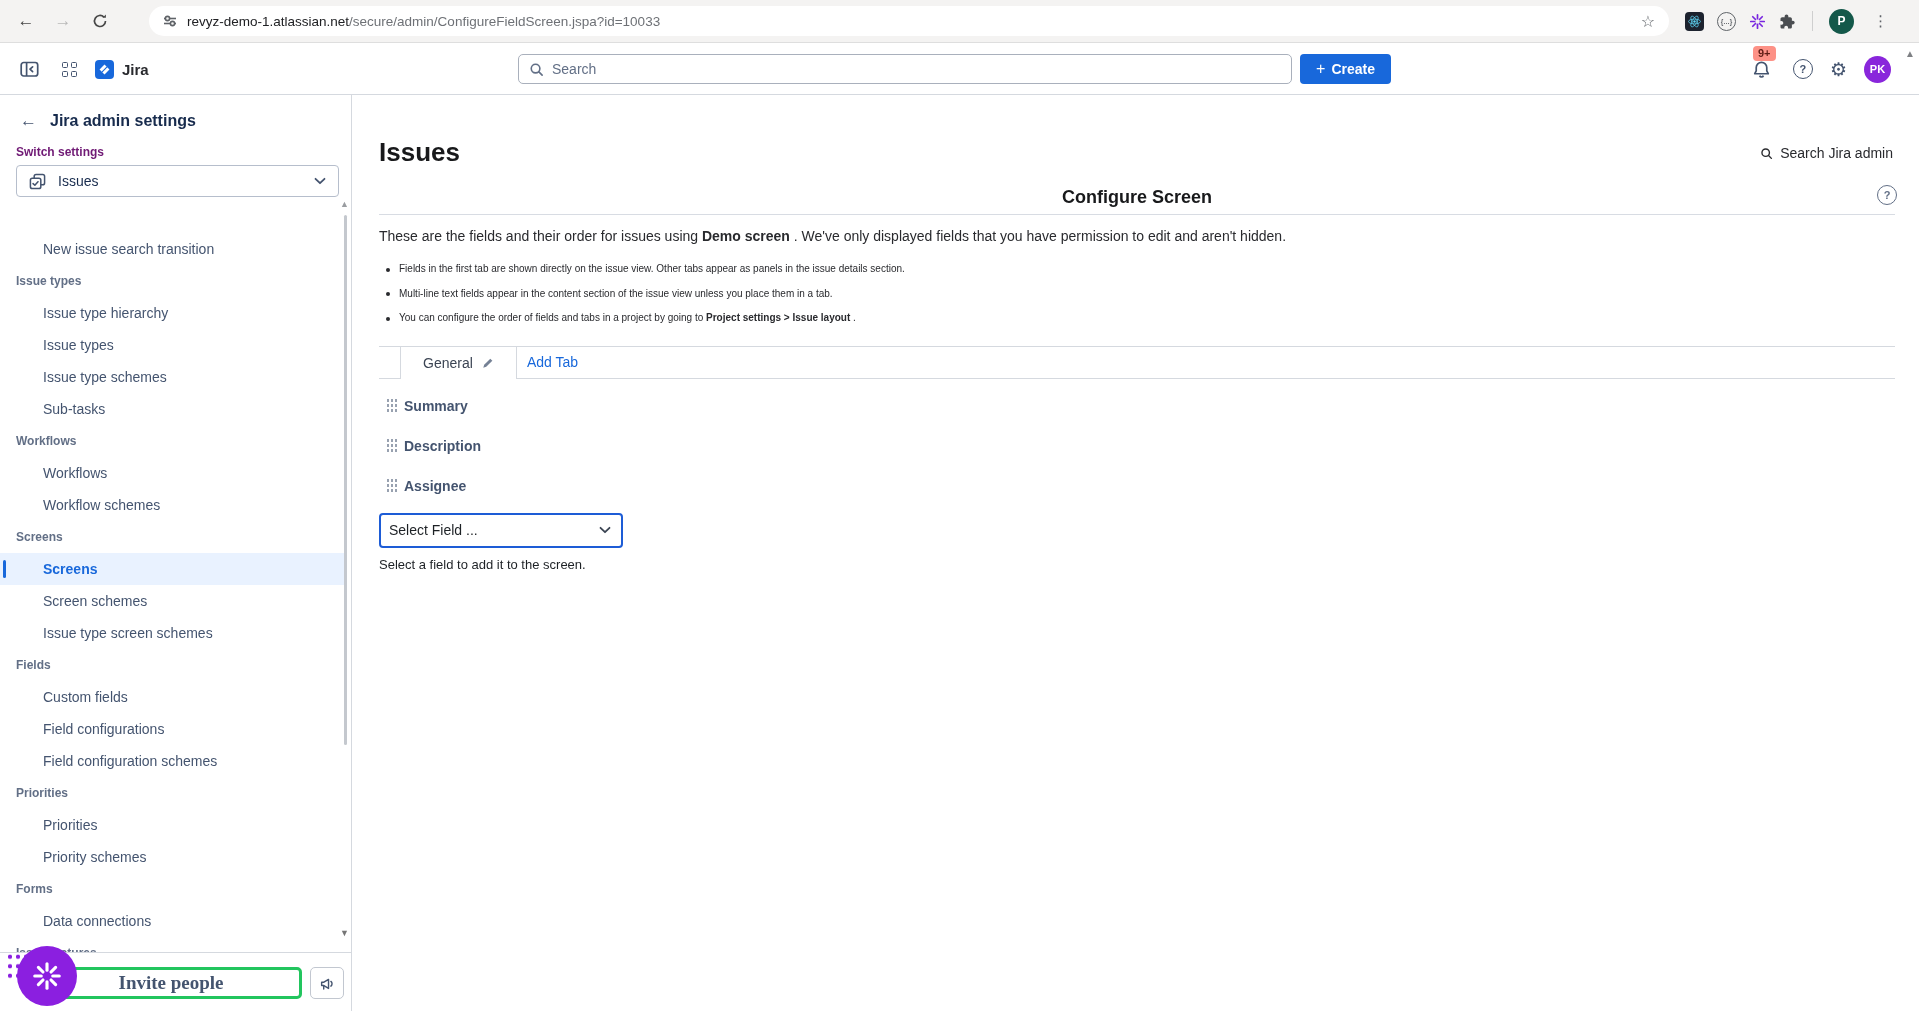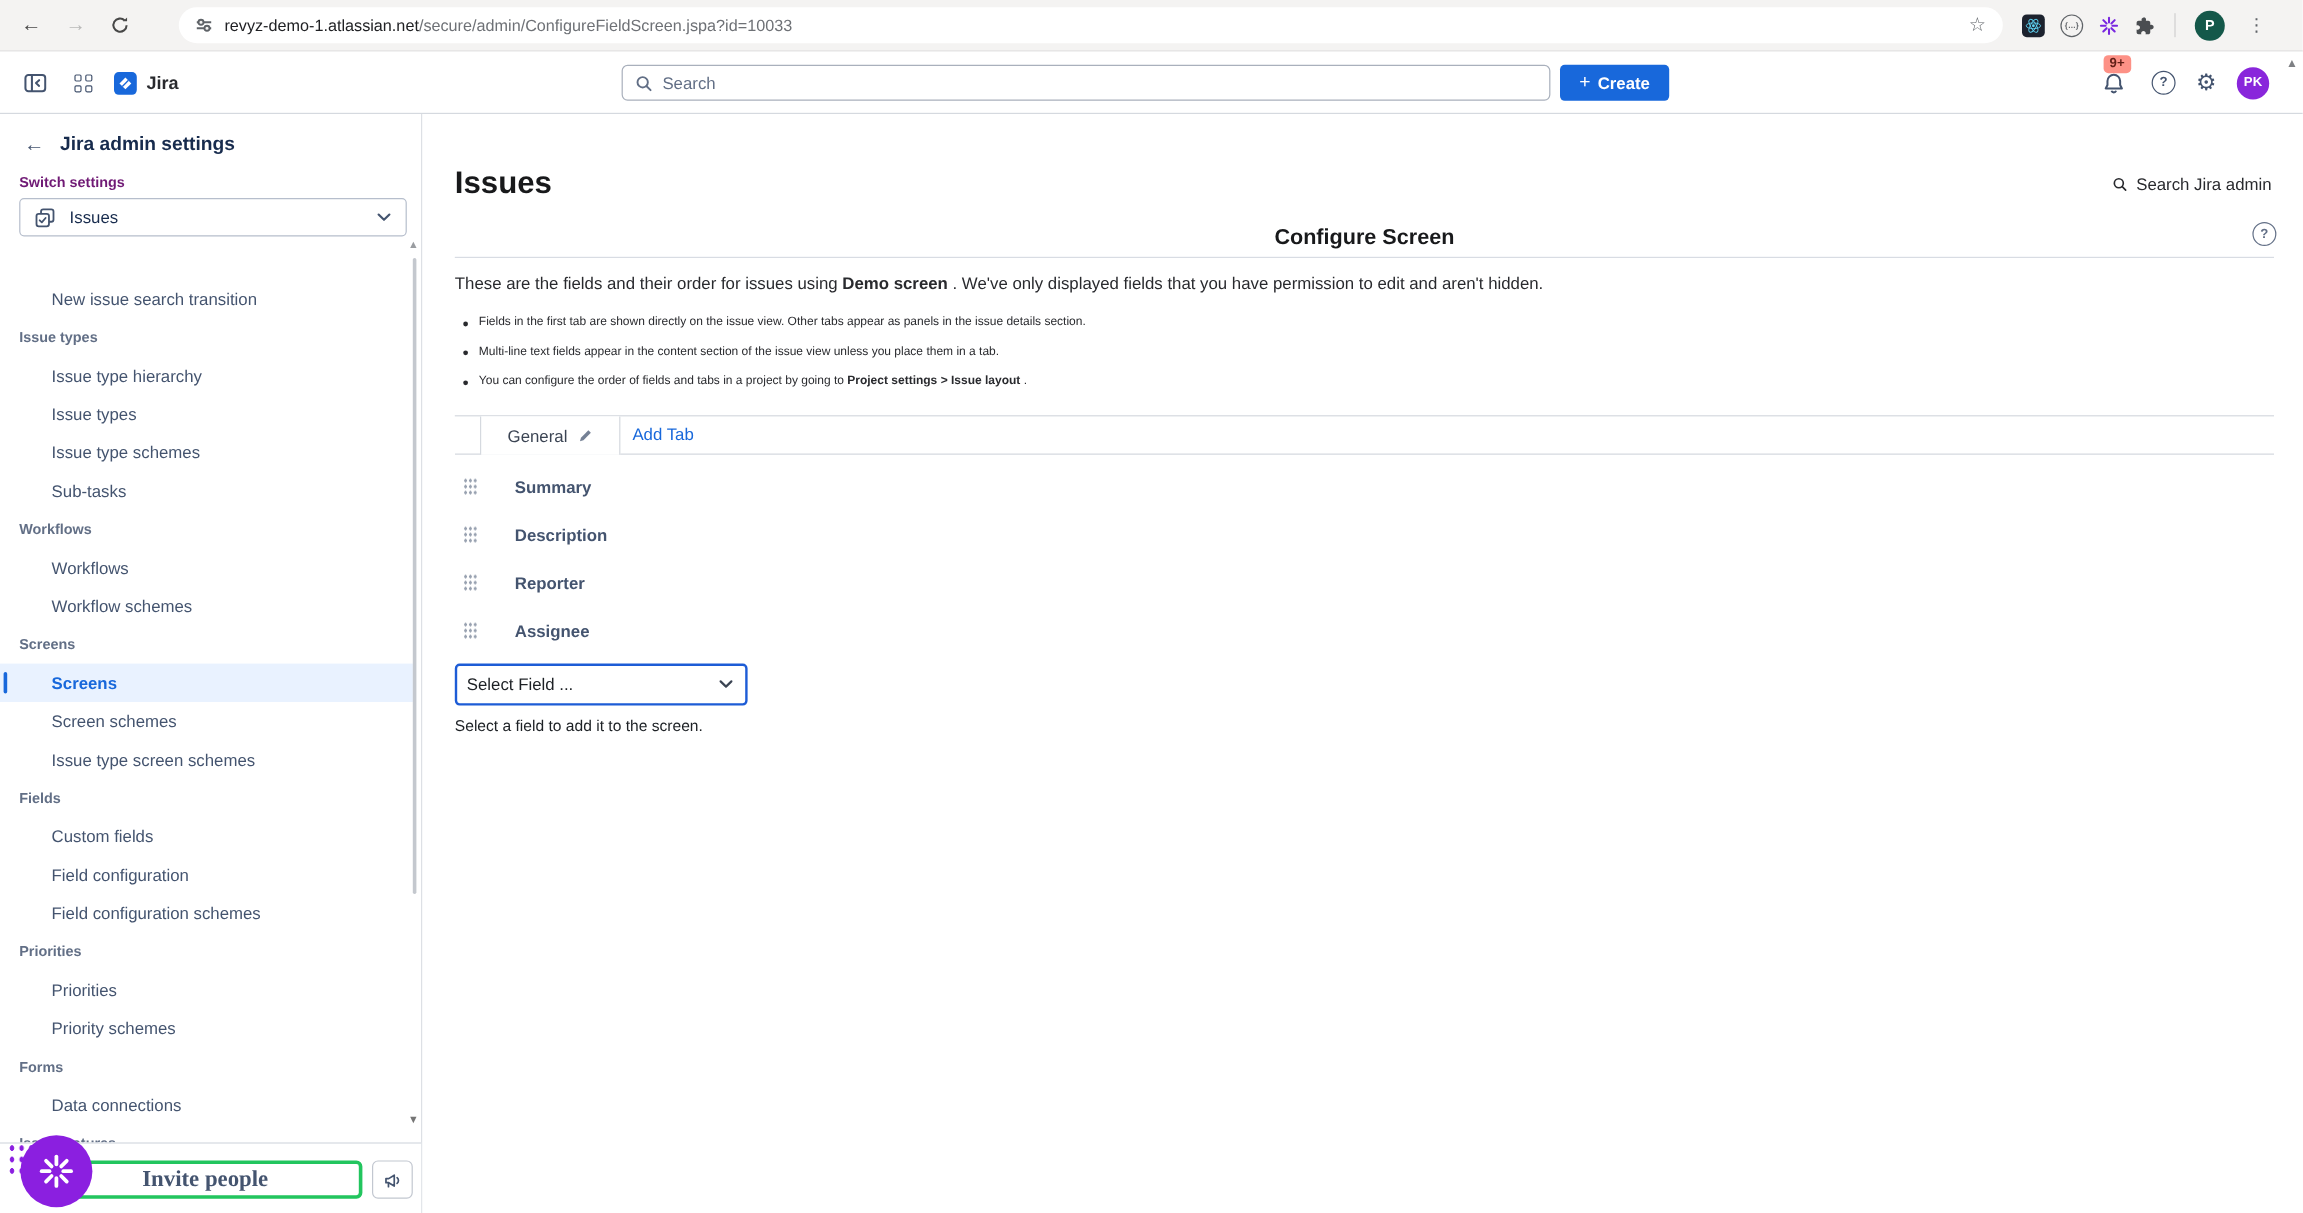--- a/index.html
+++ b/index.html
@@ -119,21 +119,21 @@
   .bullets li::before{ content:''; position:absolute; left:7px; top:10.5px; width:4px; height:4px;
     border-radius:50%; background:#292A2E; }
   .tabstrip{ position:relative; margin-top:15px; height:33px; border-top:1px solid #D5D9DF;
     box-shadow:inset 0 -1px 0 #D5D9DF; }
   .tab-active{ position:absolute; left:21px; top:0; bottom:0; background:#fff;
     border-left:1px solid #D5D9DF; border-right:1px solid #D5D9DF;
     display:flex; align-items:center; gap:9px; padding:0 22px; font-size:14px; color:#3B4453; }
   .tab-add{ position:absolute; left:148px; top:0; bottom:1px; display:flex; align-items:center;
     font-size:14px; color:#1868DB; cursor:pointer; }
   .fields{ margin-top:7px; }
-  .field-row{ height:40px; display:flex; align-items:center; gap:31px; padding-left:7px; }
+  .field-row{ height:40px; display:flex; align-items:center; gap:6px; padding-left:7px; }
   .drag-dots{ width:12px; height:15px;
     background-image:radial-gradient(#98A1B0 1.1px, transparent 1.3px); background-size:4px 5px; }
   .field-label{ font-size:14px; font-weight:600; color:#44546F; }
   .select-box{ margin-top:7px; width:244px; height:35px; border:2px solid #1D5CD6; border-radius:4px;
     background:#fff; display:flex; align-items:center; justify-content:space-between;
     padding:0 10px 0 8px; font-size:14px; color:#1D2125; cursor:pointer; }
   .select-helper{ margin-top:9px; font-size:13px; line-height:15px; color:#1D2125; }
 </style>
 </head>
 <body>
@@ -289,21 +289,21 @@
     <div class="sb-item">Workflows</div>
     <div class="sb-item">Workflow schemes</div>
 
     <div class="sb-group">Screens</div>
     <div class="sb-item active">Screens</div>
     <div class="sb-item">Screen schemes</div>
     <div class="sb-item">Issue type screen schemes</div>
 
     <div class="sb-group">Fields</div>
     <div class="sb-item">Custom fields</div>
-    <div class="sb-item">Field configuration</div>
+    <div class="sb-item">Field configurations</div>
     <div class="sb-item">Field configuration schemes</div>
 
     <div class="sb-group">Priorities</div>
     <div class="sb-item">Priorities</div>
     <div class="sb-item">Priority schemes</div>
 
     <div class="sb-group">Forms</div>
     <div class="sb-item">Data connections</div>
 
     <div class="sb-group">Issue features</div>
@@ -386,24 +386,20 @@
     <div class="field-row">
       <span class="drag-dots"></span>
       <span class="field-label">Summary</span>
     </div>
     <div class="field-row">
       <span class="drag-dots"></span>
       <span class="field-label">Description</span>
     </div>
     <div class="field-row">
       <span class="drag-dots"></span>
-      <span class="field-label">Reporter</span>
-    </div>
-    <div class="field-row">
-      <span class="drag-dots"></span>
       <span class="field-label">Assignee</span>
     </div>
   </div>
 
   <div class="select-box">
     <span>Select Field ...</span>
     <span>
       <svg width="12" height="8" viewBox="0 0 12 8">
           <path d="M1.5 1.8 6 6.2l4.5-4.4" fill="none" stroke="#3B4453" stroke-width="1.8" stroke-linecap="round" stroke-linejoin="round"></path>
         </svg>

